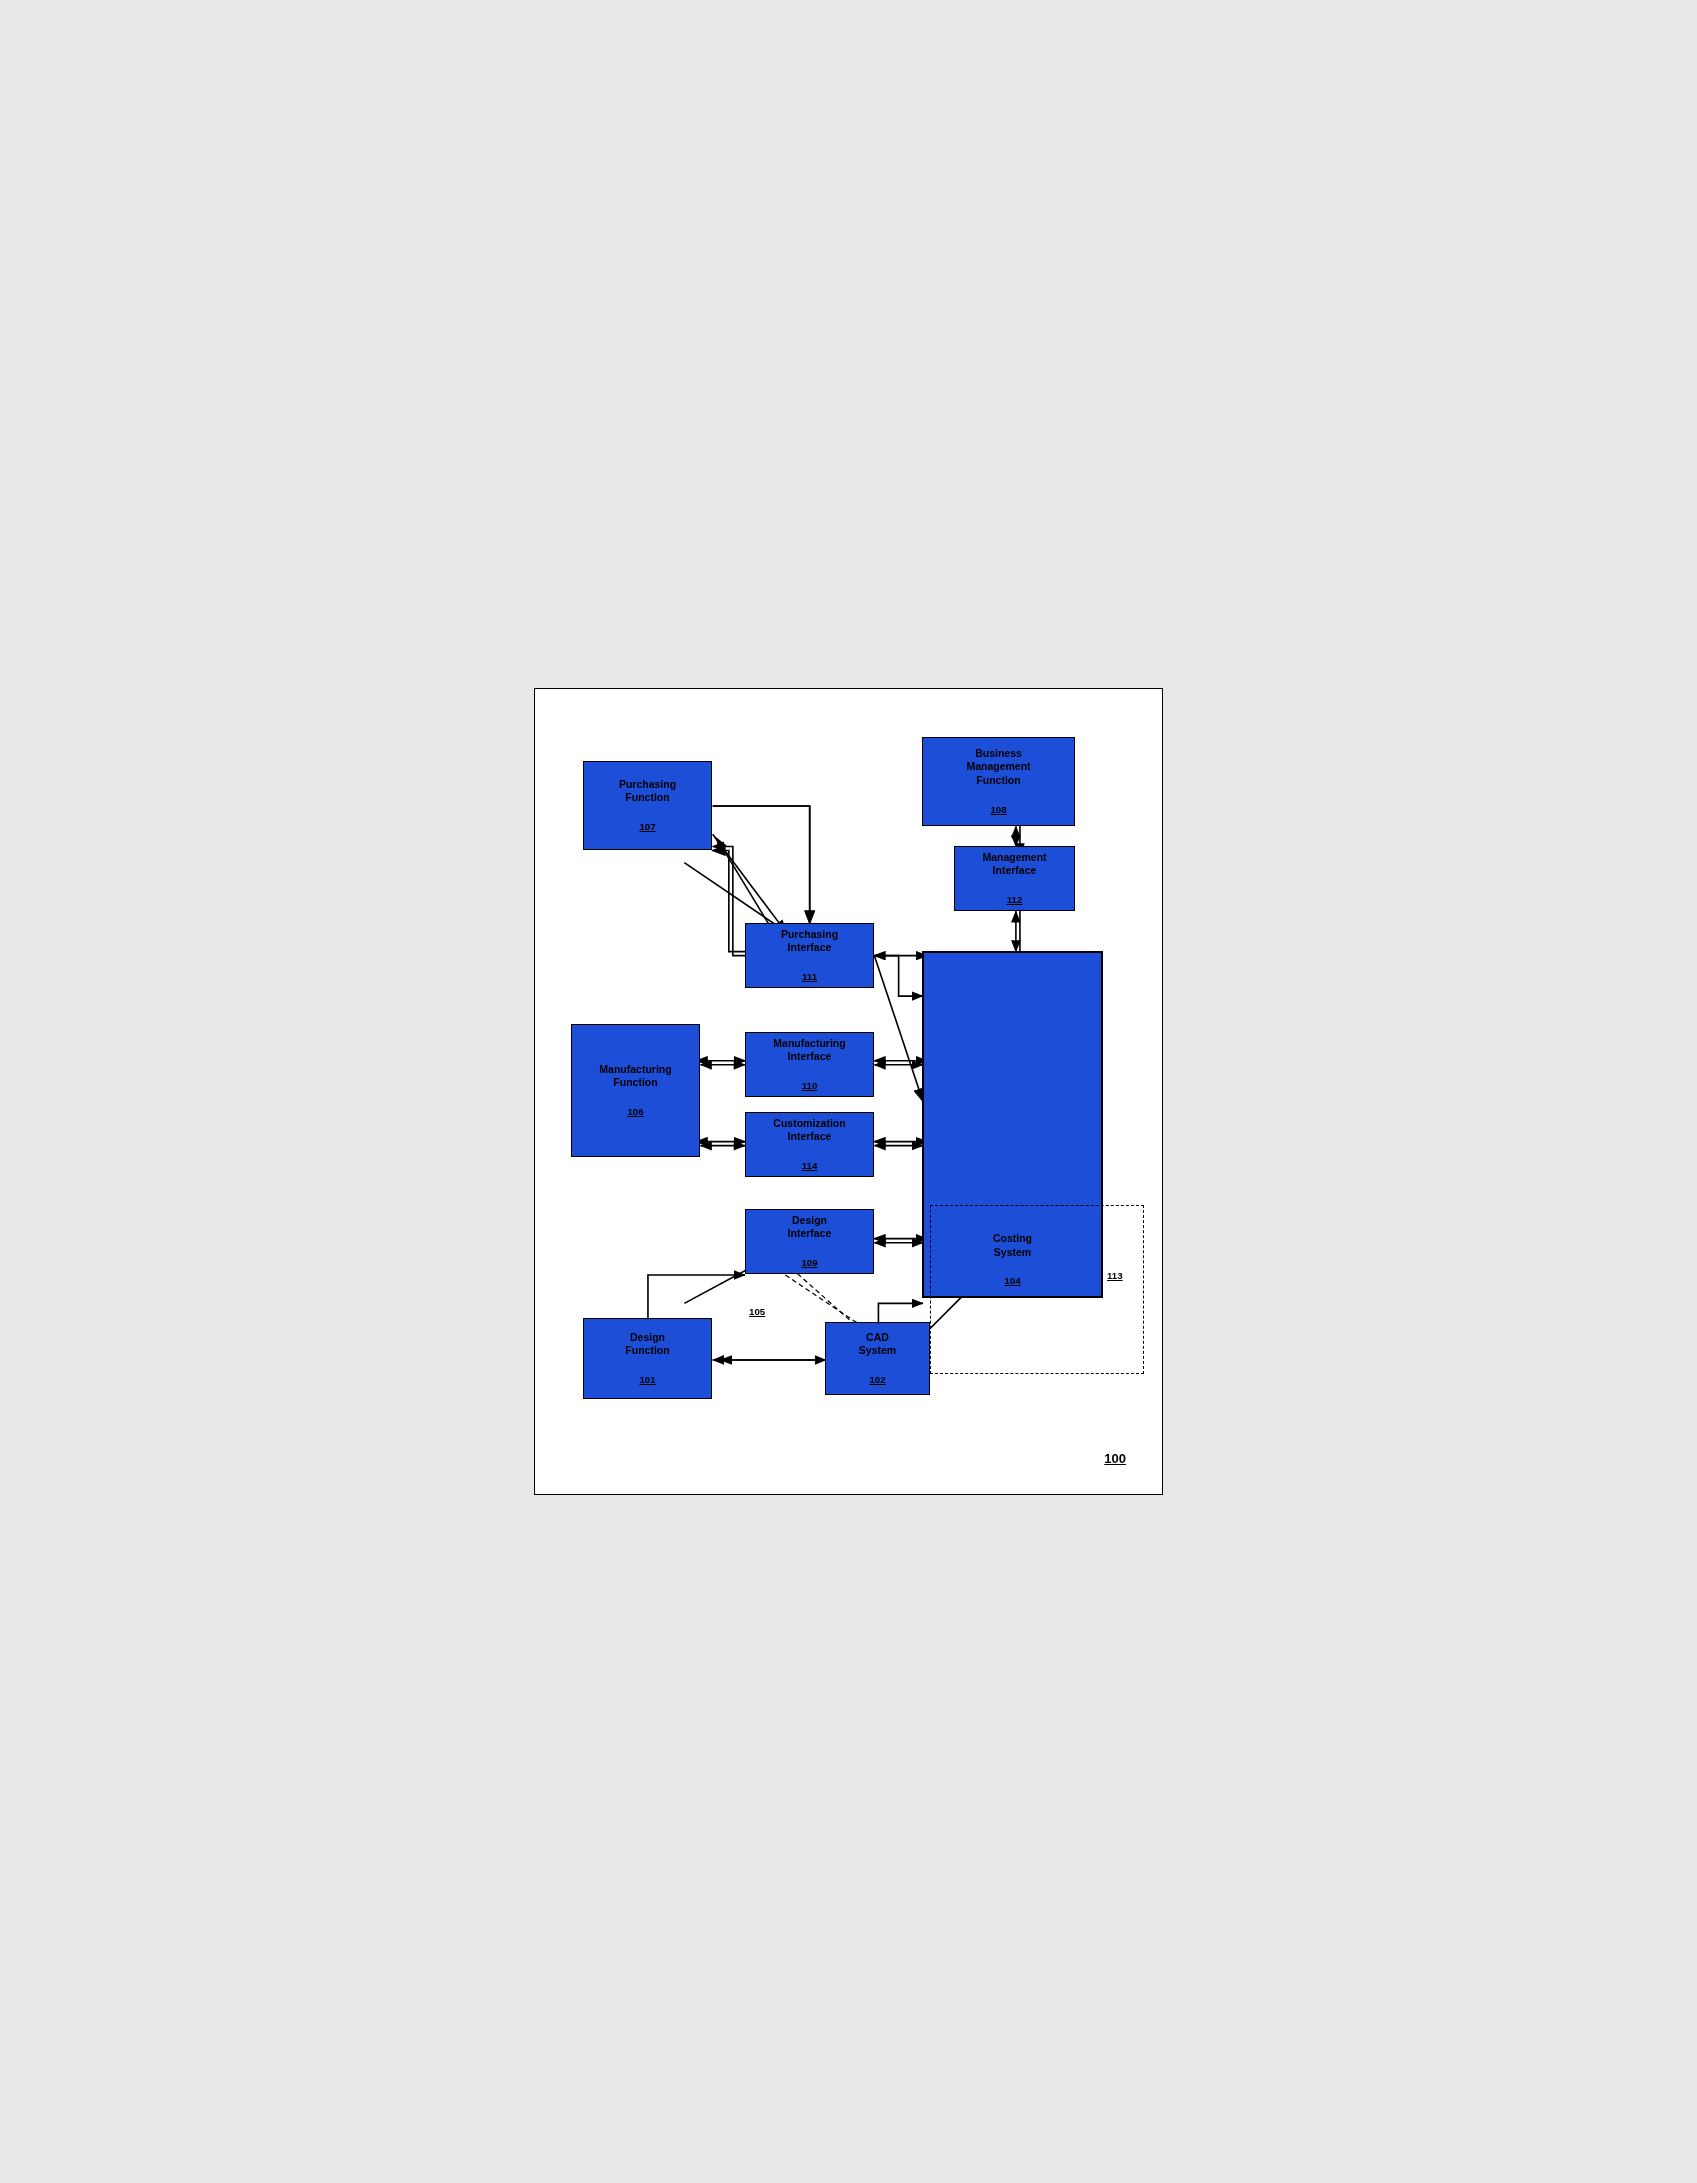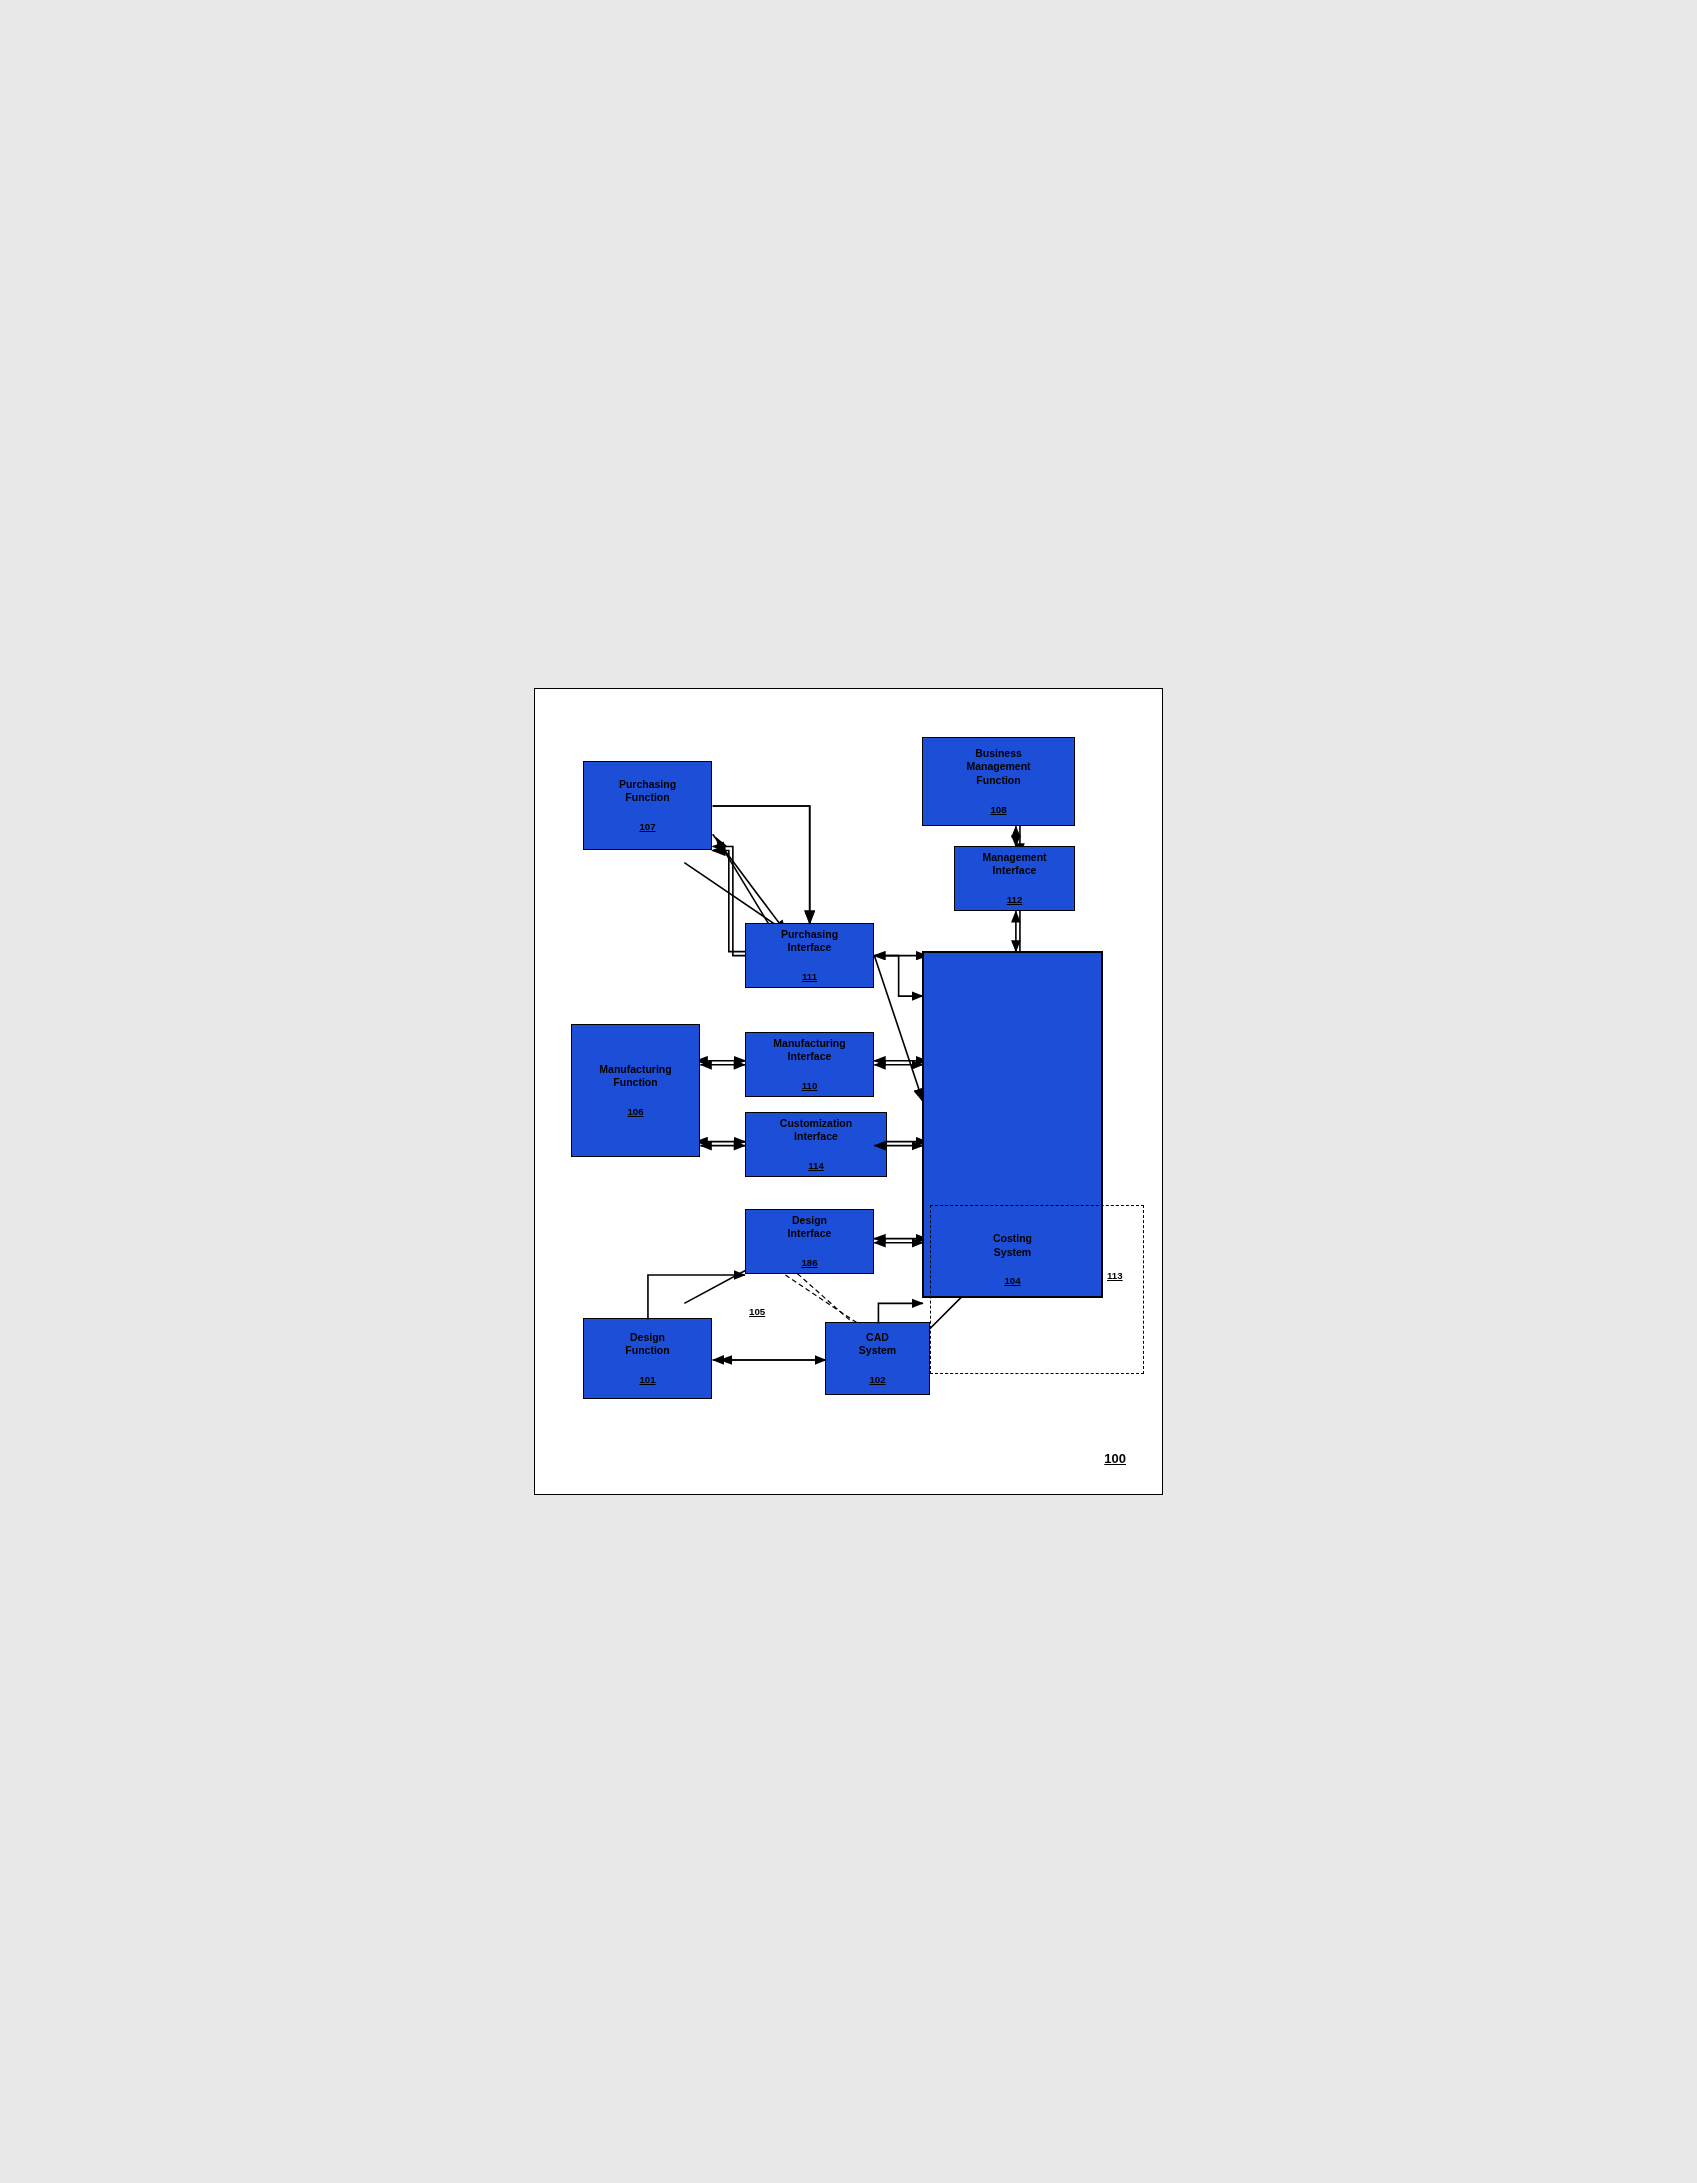--- a/index.html
+++ b/index.html
@@ -151,34 +151,34 @@
     <div class="box" style="left:12px; top:311px; width:129px; height:133px;">
       <span>Manufacturing<br>Function</span>
       <span class="ref">106</span>
     </div>
 
     <div class="box" style="left:186px; top:319px; width:129px; height:65px;">
       <span>Manufacturing<br>Interface</span>
       <span class="ref">110</span>
     </div>
 
-    <div class="box" style="left:186px; top:399px; width:142px; height:65px;">
+    <div class="box" style="left:186px; top:399px; width:129px; height:65px;">
       <span>Customization<br>Interface</span>
       <span class="ref">114</span>
     </div>
 
     <div class="box thick" style="left:363px; top:238px; width:181px; height:347px; justify-content: flex-end; padding-bottom: 8px;">
       <span style="font-size:10.5px; font-weight:bold;">Costing<br>System</span>
       <span class="ref">104</span>
     </div>
 
 
     <div class="box" style="left:186px; top:496px; width:129px; height:65px;">
       <span>Design<br>Interface</span>
-      <span class="ref">186</span>
+      <span class="ref">109</span>
     </div>
 
     <div class="box" style="left:24px; top:605px; width:129px; height:81px;">
       <span>Design<br>Function</span>
       <span class="ref">101</span>
     </div>
 
     <div class="box" style="left:266px; top:609px; width:105px; height:73px;">
       <span>CAD<br>System</span>
       <span class="ref">102</span>

